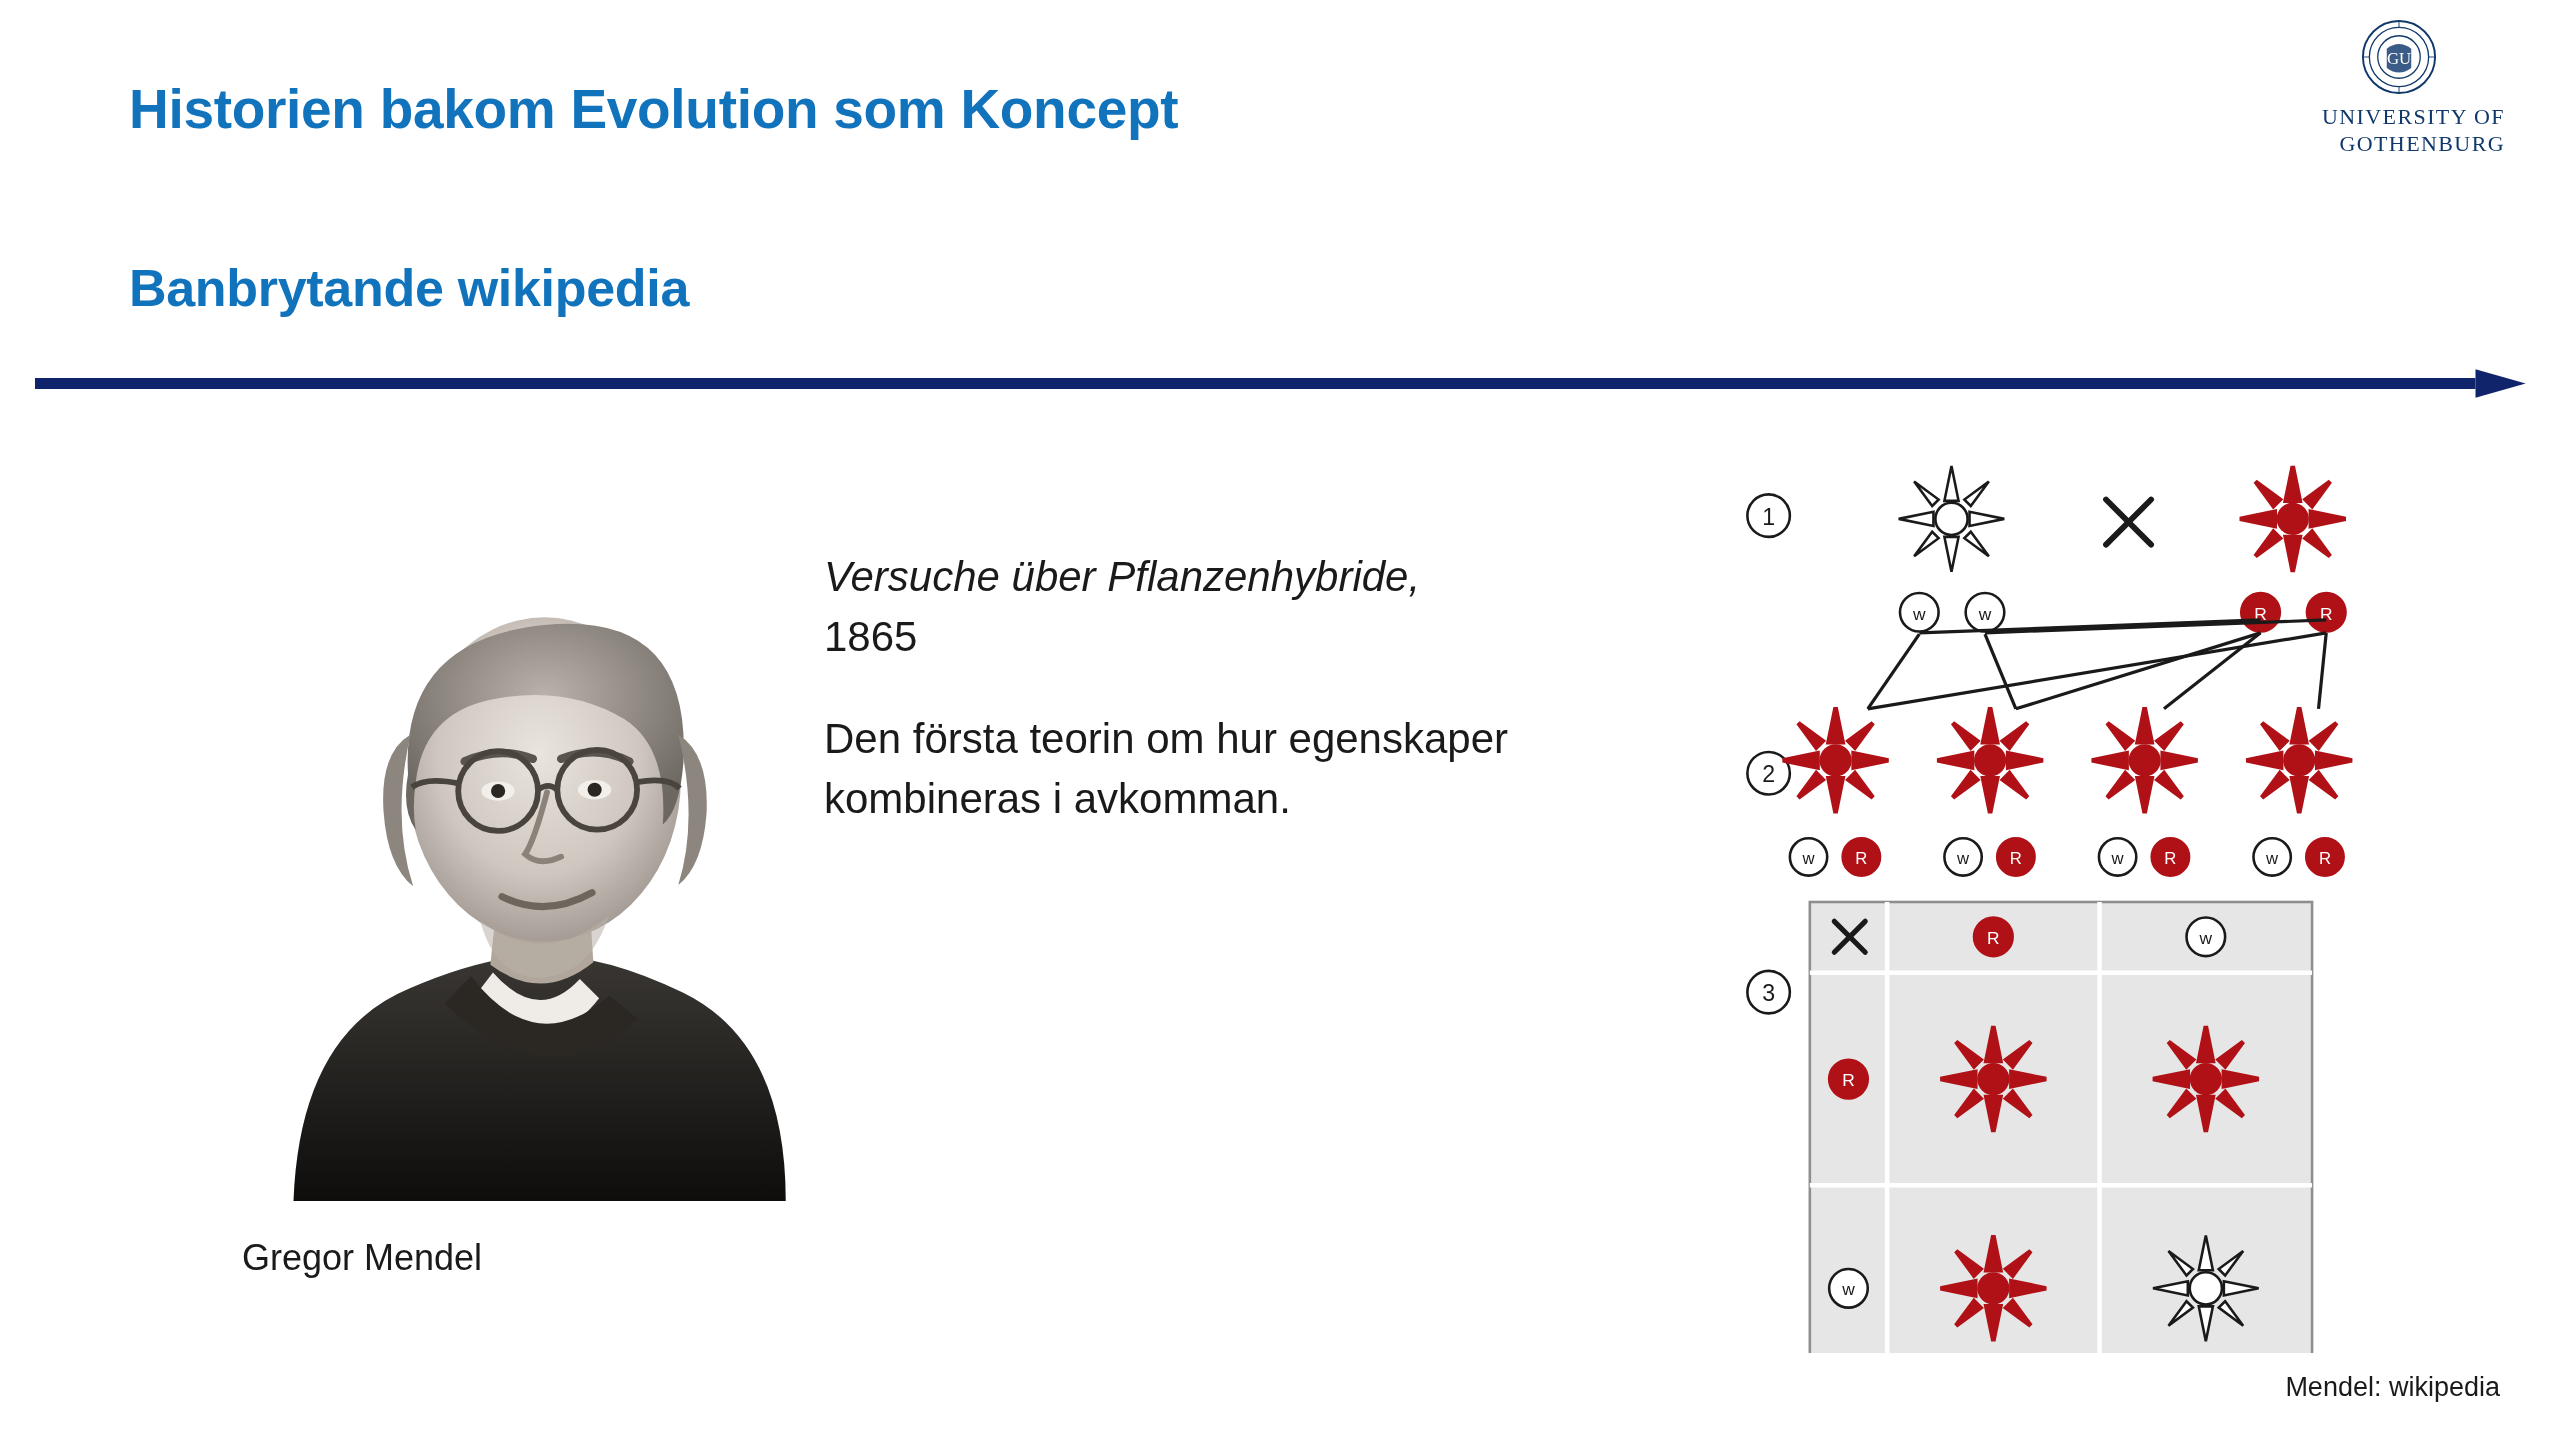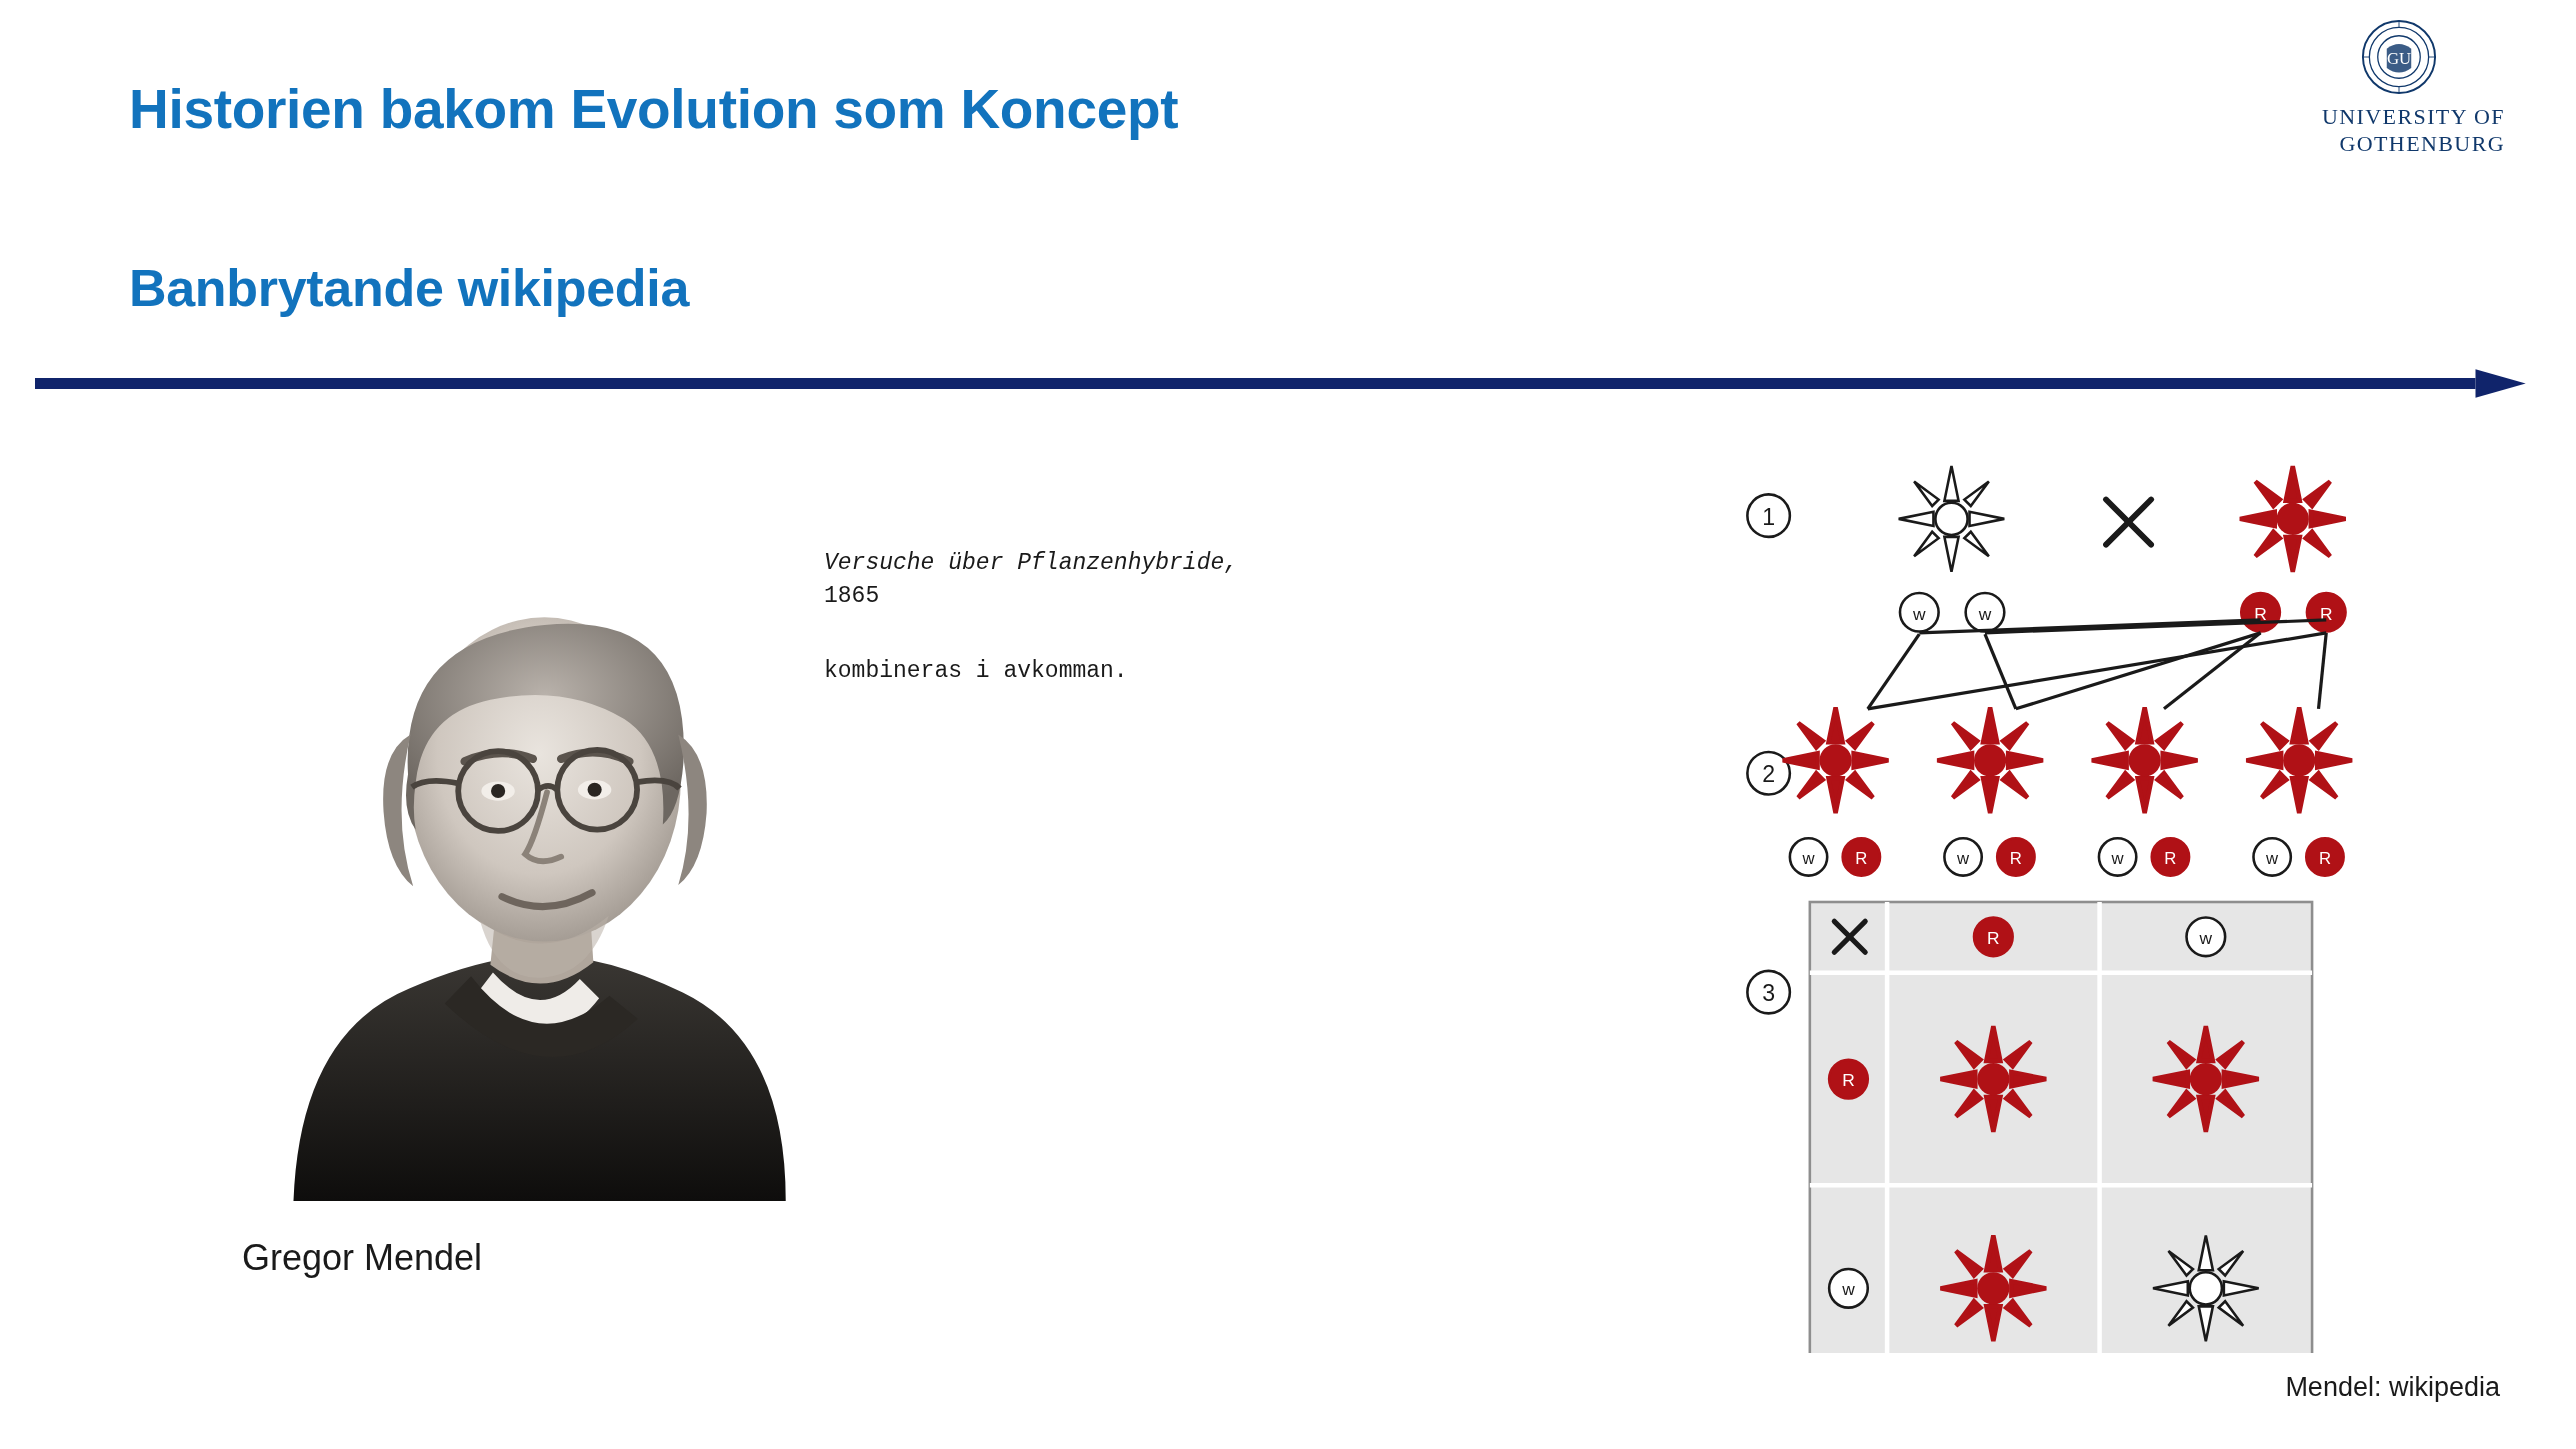--- a/index.html
+++ b/index.html
@@ -91,23 +91,22 @@
     white-space: nowrap;
   }
 
   
   .body-text {
     position: absolute;
     left: 824px;
     top: 547px;
     width: 863px;
     color: #1a1a1a;
-    font-size: 23px;
+    font-size: 42px;
     line-height: 1.42;
-    font-family: Liberation Mono, monospace;
   }
   .body-text .italic {
     font-style: italic;
   }
   .body-text p { margin: 0; }
   .body-text .spacer { height: 43px; }
 
   
   .diagram {
     position: absolute;
@@ -218,20 +217,21 @@
       <path d="M370 620 q100 74 200 -8 q-30 92 -104 96 q-70 4 -96 -88 z" fill="#b9b0a7" opacity="0.55"></path>
     </svg>
   </div>
   <div class="portrait-caption">Gregor Mendel</div>
 </div>
 
 <div class="body-text">
   <p class="italic">Versuche über Pflanzenhybride,</p>
   <p>1865</p>
   <div class="spacer"></div>
+  <p>Den första teorin om hur egenskaper</p>
   <p>kombineras i avkomman.</p>
 </div>
 
 <div class="diagram">
   <svg width="792" height="902" viewBox="0 0 1230 1400" xmlns="http://www.w3.org/2000/svg" font-family="Liberation Sans, sans-serif">
     <defs>
 
       <g id="flowerRed">
         <g stroke="#b01116" stroke-width="7" fill="#b01116">
           <path d="M0,-82 L11,-28 L-11,-28 Z"></path>

